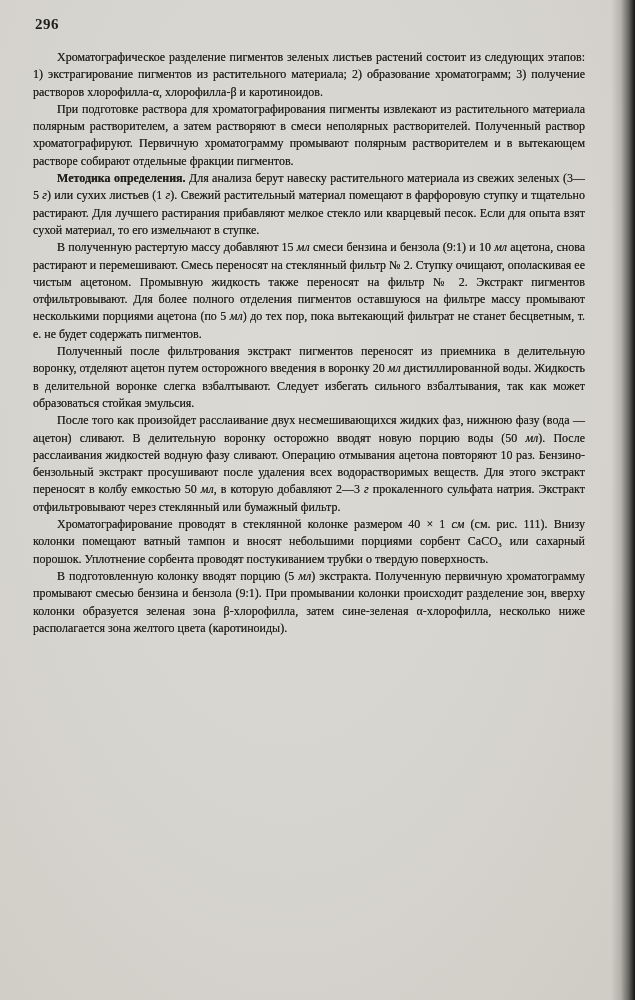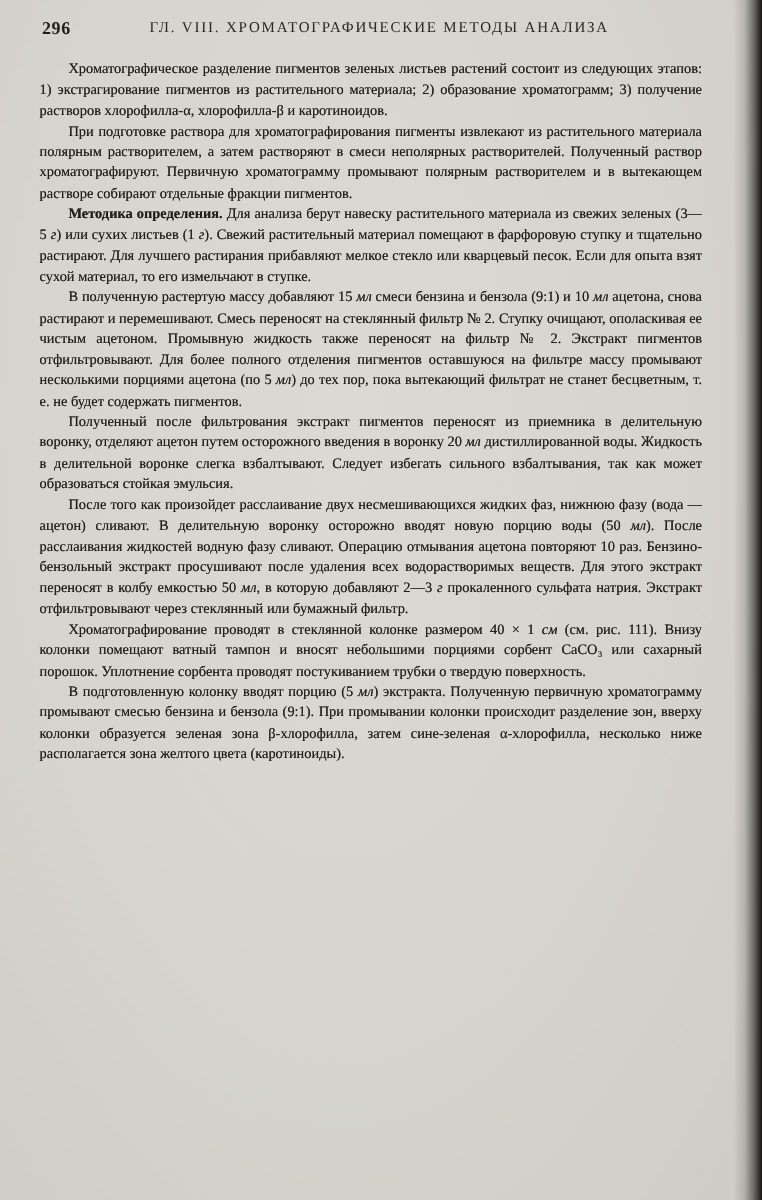--- a/index.html
+++ b/index.html
@@ -48,21 +48,20 @@
       #14130f 100%);
     pointer-events:none;
   }
 </style>
 </head>
 <body>
 
 <div class="page" style="--paper: #d6d4ce; --paper-hi: #dbd9d3; --ink: #211f1b;">
   <div class="header">
     <span class="pagenum">296</span>
-    <span class="running">ГЛ. VIII. ХРОМАТОГРАФИЧЕСКИЕ МЕТОДЫ АНАЛИЗА</span>
   </div>
 
   <div class="body-text" id="body-text">
       <p class="para"><span>Хроматографическое разделение пигментов зеленых листьев растений состоит из следующих этапов: 1) экстрагирование пигментов из растительного материала; 2) образование хроматограмм; 3) получение растворов хлорофилла-α, хлорофилла-β и каротиноидов.</span></p>
       <p class="para"><span>При подготовке раствора для хроматографирования пигменты извлекают из растительного материала полярным растворителем, а затем растворяют в смеси неполярных растворителей. Полученный раствор хроматографируют. Первичную хроматограмму промывают полярным растворителем и в вытекающем растворе собирают отдельные фракции пигментов.</span></p>
       <p class="para"><span class="b">Методика определения.</span><span> Для анализа берут навеску растительного материала из свежих зеленых (3—5 </span><span class="i">г</span><span>) или сухих листьев (1 </span><span class="i">г</span><span>). Свежий растительный материал помещают в фарфоровую ступку и тщательно растирают. Для лучшего растирания прибавляют мелкое стекло или кварцевый песок. Если для опыта взят сухой материал, то его измельчают в ступке.</span></p>
       <p class="para"><span>В полученную растертую массу добавляют 15 </span><span class="i">мл</span><span> смеси бензина и бензола (9:1) и 10 </span><span class="i">мл</span><span> ацетона, снова растирают и перемешивают. Смесь переносят на стеклянный фильтр № 2. Ступку очищают, ополаскивая ее чистым ацетоном. Промывную жидкость также переносят на фильтр № 2. Экстракт пигментов отфильтровывают. Для более полного отделения пигментов оставшуюся на фильтре массу промывают несколькими порциями ацетона (по 5 </span><span class="i">мл</span><span>) до тех пор, пока вытекающий фильтрат не станет бесцветным, т. е. не будет содержать пигментов.</span></p>
       <p class="para"><span>Полученный после фильтрования экстракт пигментов переносят из приемника в делительную воронку, отделяют ацетон путем осторожного введения в воронку 20 </span><span class="i">мл</span><span> дистиллированной воды. Жидкость в делительной воронке слегка взбалтывают. Следует избегать сильного взбалтывания, так как может образоваться стойкая эмульсия.</span></p>
       <p class="para"><span>После того как произойдет расслаивание двух несмешивающихся жидких фаз, нижнюю фазу (вода — ацетон) сливают. В делительную воронку осторожно вводят новую порцию воды (50 </span><span class="i">мл</span><span>). После расслаивания жидкостей водную фазу сливают. Операцию отмывания ацетона повторяют 10 раз. Бензино-бензольный экстракт просушивают после удаления всех водорастворимых веществ. Для этого экстракт переносят в колбу емкостью 50 </span><span class="i">мл</span><span>, в которую добавляют 2—3 </span><span class="i">г</span><span> прокаленного сульфата натрия. Экстракт отфильтровывают через стеклянный или бумажный фильтр.</span></p>
       <p class="para"><span>Хроматографирование проводят в стеклянной колонке размером 40 × 1 </span><span class="i">см</span><span> (см. рис. 111). Внизу колонки помещают ватный тампон и вносят небольшими порциями сорбент CaCO₃ или сахарный порошок. Уплотнение сорбента проводят постукиванием трубки о твердую поверхность.</span></p>

